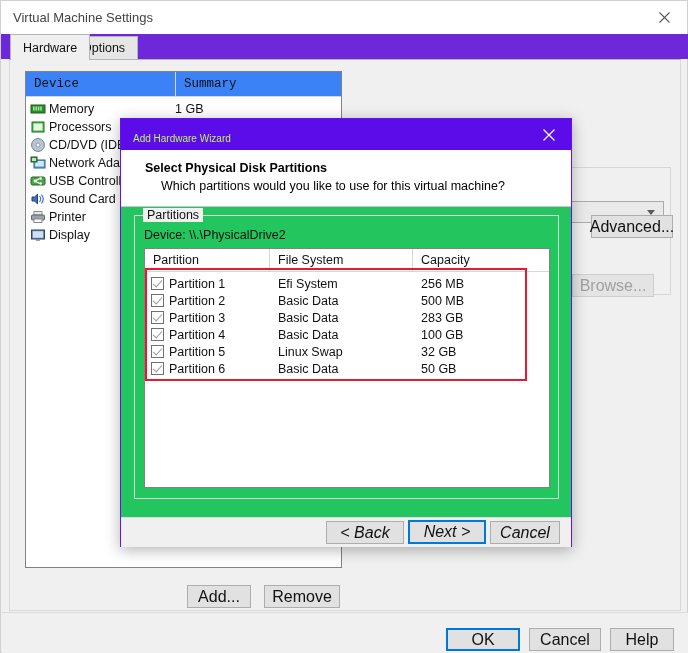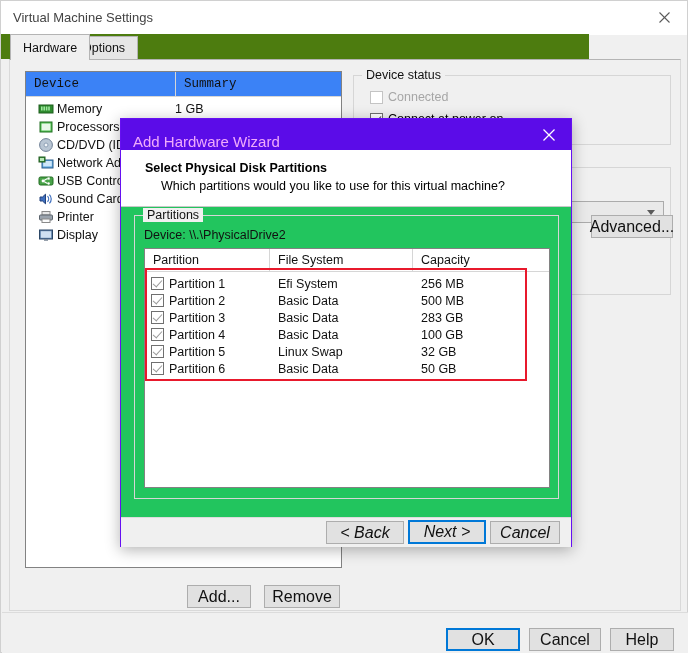--- a/index.html
+++ b/index.html
@@ -29,22 +29,22 @@
     font-size:13px;color:#444;
   }
   #win-close{
     position:absolute;right:0;top:0;width:45px;height:32px;
     display:flex;align-items:center;justify-content:center;
     color:#555;font-size:15px;line-height:1;
     cursor:default;
   }
   
   #tabstrip{
-    position:absolute;left:0;top:33px;width:588px;height:25px;
-    background:#4d7c0f;
+    position:absolute;left:0;top:33px;width:688px;height:25px;
+    background:#6d28d9;
   }
   .tab{
     position:absolute;top:2px;height:23px;
     background:#e6e6e6;border:1px solid #b4b4b4;
     box-sizing:border-box;
     display:flex;align-items:center;justify-content:center;
     padding:0 12px;font-size:12.5px;color:#111;
     border-bottom:none;
   }
   .tab.active{
@@ -69,21 +69,21 @@
     font-family:Liberation Mono, monospace;
   }
   #device-header .col{
     display:flex;align-items:center;padding-left:8px;font-size:12.5px;color:#111;
   }
   #device-header .col.dev{width:141px;border-right:1px solid #d6d6d6;}
   #device-header .col.sum{flex:1;}
   .device-row{
     height:18px;display:flex;align-items:center;font-size:12.5px;color:#111;
   }
-  .device-row .dname{width:141px;display:flex;align-items:center;padding-left:12px;box-sizing:border-box;}
+  .device-row .dname{width:141px;display:flex;align-items:center;padding-left:4px;box-sizing:border-box;}
   .device-row .dsum{flex:1;padding-left:8px;}
   .dicon{width:16px;height:16px;margin-right:3px;flex:none;position:relative;}
   
   #right-panel{position:absolute;left:352px;top:66px;width:318px;height:500px;}
   .groupbox{
     position:absolute;border:1px solid #d6d6d6;box-sizing:border-box;
   }
   .groupbox > .legend{
     position:absolute;top:-8px;left:8px;background:#f0f0f0;padding:0 4px;
     font-size:12.5px;color:#111;
@@ -135,21 +135,21 @@
     position:absolute;left:120px;top:118px;width:452px;height:429px;
     background:#f0f0f0;
     border:1px solid #6610f2;
     box-sizing:border-box;
     box-shadow:0 3px 14px rgba(0,0,0,0.30);
   }
   #wiz-titlebar{
     height:31px;background:#5b0ce8;position:relative;
   }
   #wiz-titlebar .wtitle{
-    position:absolute;left:12px;top:14px;font-size:15px;color:#f0abfc;
+    position:absolute;left:12px;top:14px;font-size:10px;color:#bef264;
   }
   #wiz-close{
     position:absolute;right:0;top:0;width:44px;height:31px;
     display:flex;align-items:center;justify-content:center;
     color:#fff;font-size:15px;
   }
   #wiz-head{
     position:absolute;left:0;top:31px;width:450px;height:57px;
     background:#fff;border-bottom:1px solid #c8c8c8;box-sizing:border-box;
   }
@@ -341,39 +341,29 @@
           <span>Display</span>
         </div>
         <div class="dsum"></div>
       </div>
 
     </div>
   </div>
 
   <div id="right-panel">
 
-    <div class="groupbox" id="grp-status">
-      <span class="legend">Device status</span>
-      <div style="position:absolute;left:16px;top:14px;">
-        <div class="cbrow">
-          <span class="cbx dis"></span>
-          <span style="color:#a6a6a6;">Connected</span>
-        </div>
-        <div class="cbrow" style="margin-top:8px;">
-          <span class="cbx chk"></span>
-          <span>Connect at power on</span>
-        </div>
-      </div>
-    </div>
 
     <div class="groupbox" id="grp-conn">
       <div class="combo" style="left:210px;top:33px;width:100px;">
         <span class="chev"></span>
       </div>
       <div class="cbx chk gray" style="position:absolute;left:196px;top:103px;border-color:#c8c8c8;"></div>
+      <div class="btn disabled" id="btn-browse">
+        <span>Browse...</span>
+      </div>
     </div>
 
     <div class="btn" id="btn-advanced">
       <span>Advanced...</span>
     </div>
 
   </div>
 
   <div class="btn" id="btn-add">
     <span>Add...</span>

